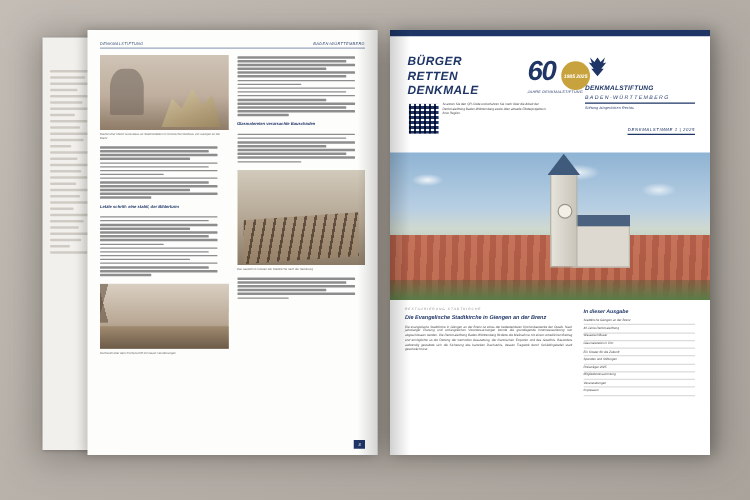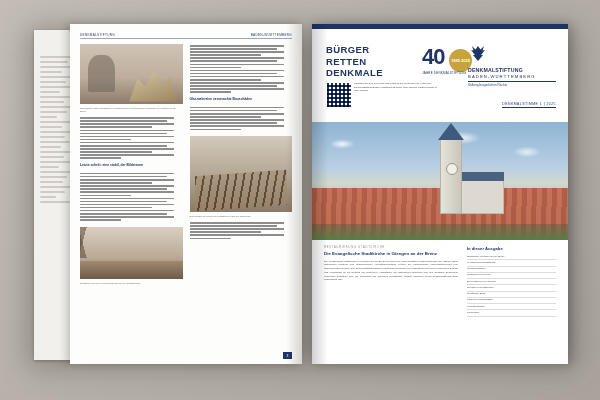--- a/index.html
+++ b/index.html
@@ -32,20 +32,21 @@
   }
 
   
   .spread {
     position: absolute;
     left: 34px;
     top: 24px;
     width: 534px;
     height: 340px;
     display: flex;
+    font-style: italic;
   }
 
   .page {
     position: relative;
     background: #ffffff;
     overflow: hidden;
   }
 
   
   .left-stack {
@@ -597,21 +598,21 @@
       <div class="cover-top">
         <div class="cover-band"></div>
 
         <div class="cover-title">
           <div>BÜRGER</div>
           <div>RETTEN</div>
           <div>DENKMALE</div>
         </div>
 
         <div class="jubilee">
-          <div class="jub-40">40</div>
+          <div class="jub-40">60</div>
           <div class="jub-years">1985
 2025</div>
           <div class="jub-sub">JAHRE DENKMALSTIFTUNG</div>
         </div>
 
         <div class="logo-block">
           <svg class="logo-mark" viewBox="0 0 40 36">
             <path d="M20 34 L10 22 L14 22 L6 12 L11 13 L8 4 L15 11 L20 4 L25 11 L32 4 L29 13 L34 12 L26 22 L30 22 Z" fill="#1e3566"></path>
           </svg>
           <div class="logo-name">DENKMALSTIFTUNG</div>

